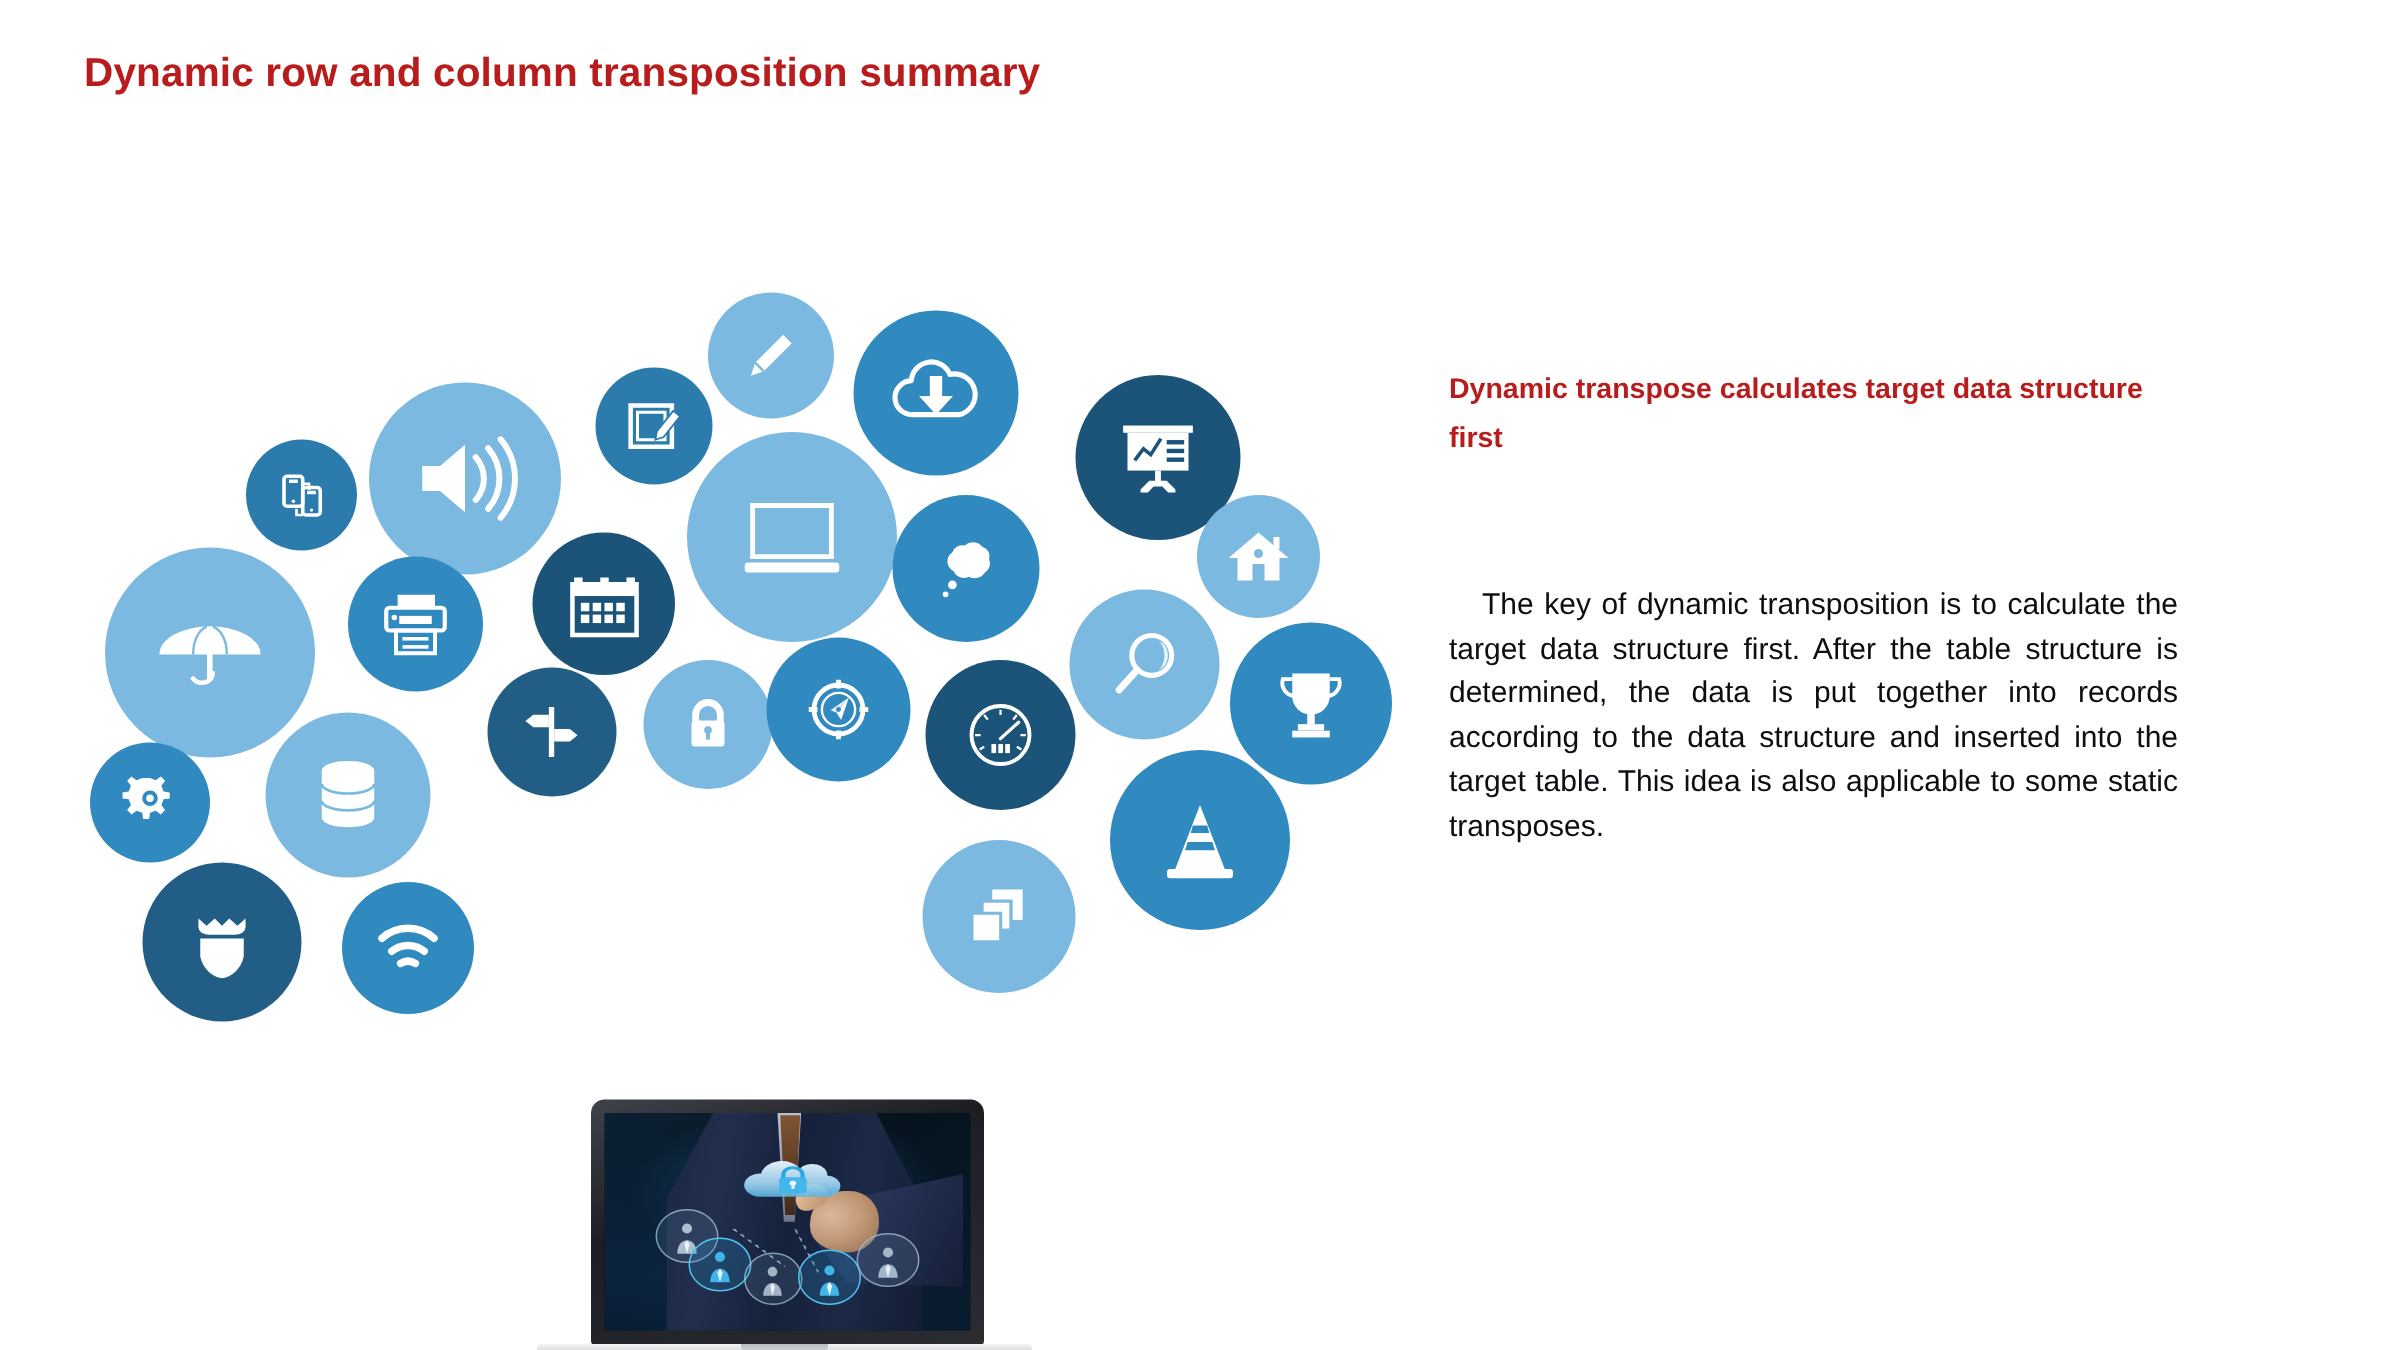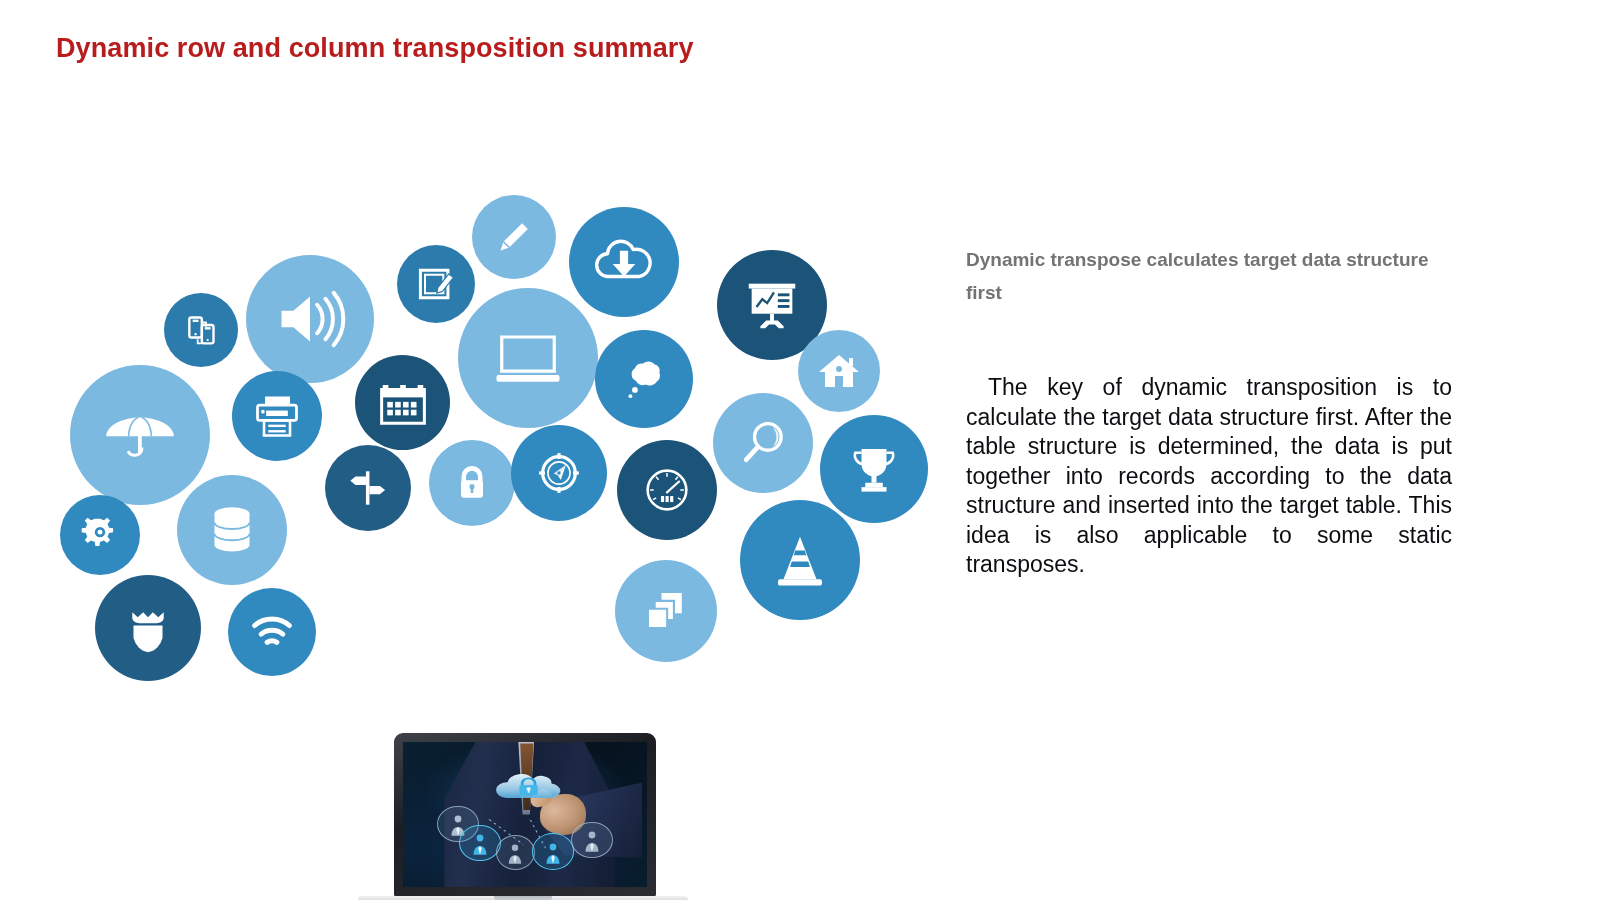--- a/index.html
+++ b/index.html
@@ -32,27 +32,27 @@
   
   #right-panel {
     position: absolute;
     left: 966px;
     top: 243px;
     width: 500px;
   }
   #panel-heading {
     font-size: 19px;
     font-weight: bold;
-    color: #737373;
+    color: #b91c1c;
     line-height: 33px;
     width: 470px;
   }
   #panel-body {
-    margin-top: 64px;
-    font-size: 23px;
+    margin-top: 80px;
+    font-size: 20px;
     line-height: 29.5px;
     color: #0d0d12;
     width: 486px;
     text-indent: 22px;
     text-align: justify;
     text-justify: inter-word;
   }
 
   
   #icon-cloud {

